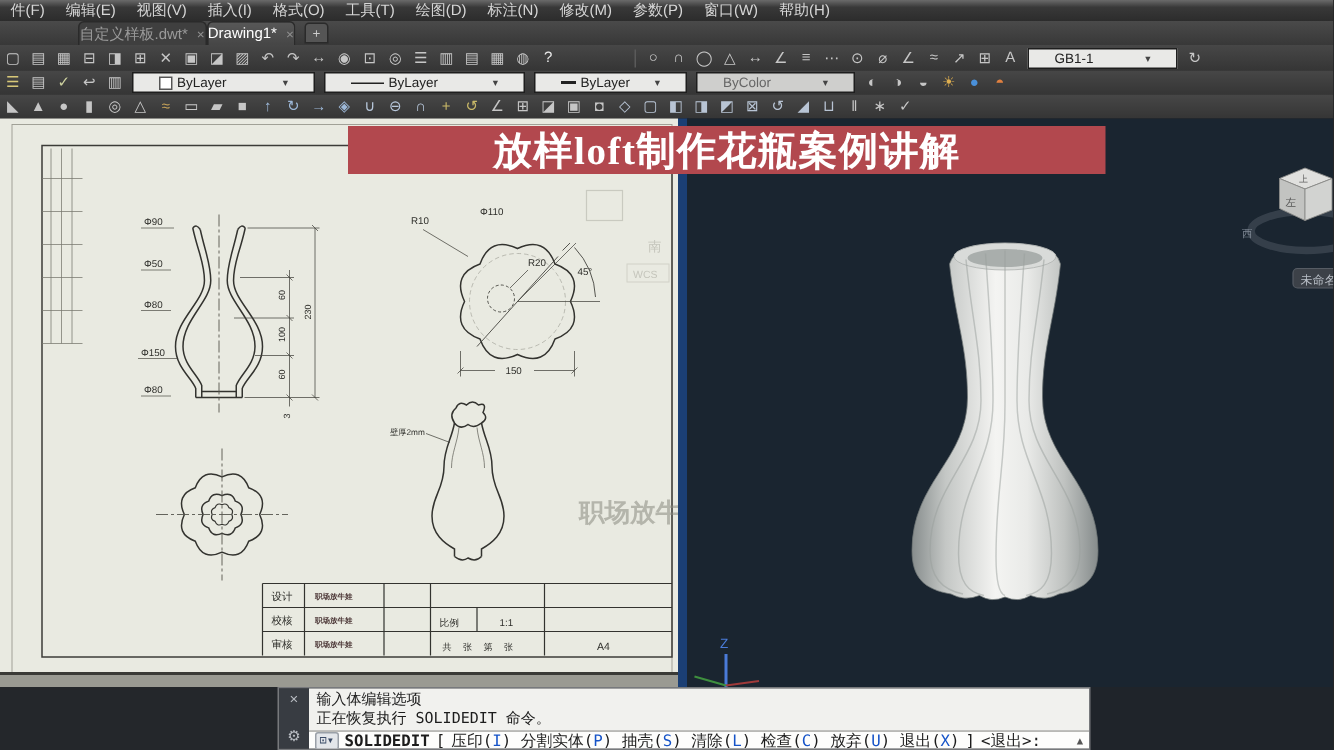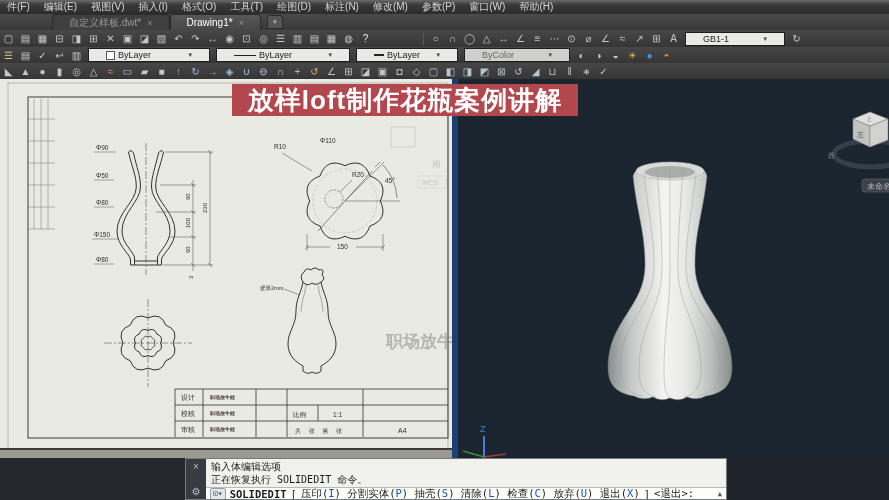--- a/index.html
+++ b/index.html
@@ -4,21 +4,21 @@
 <style>
   html,body{margin:0;padding:0;background:#222;}
   #app{position:relative;width:889px;height:500px;overflow:hidden;
        font-family:"Liberation Sans",sans-serif;background:#2e2e2e;}
   
   #menubar{position:absolute;left:0;top:0;width:889px;height:14px;
     background:linear-gradient(#6a6a6a,#383838 35%,#2c2c2c);display:flex;align-items:center;}
   .mi{color:#d6d6d6;font-size:10px;padding:0 7px;cursor:default;}
   #tabbar{position:absolute;left:0;top:14px;width:889px;height:16px;
     background:linear-gradient(#4a4a4a,#383838);display:flex;align-items:flex-end;}
-  .tab{height:15px;display:flex;align-items:center;font-size:10px;padding:0 16px;
+  .tab{height:15px;display:flex;align-items:center;font-size:10px;padding:0 0;
     border:1px solid #2a2a2a;border-bottom:none;border-radius:4px 4px 0 0;gap:6px;}
   .tab.inactive{background:#3f3f3f;color:#9a9a9a;margin-left:52px;}
   .tab.active{background:linear-gradient(#585858,#464646);color:#fff;}
   .tab .x{color:#8f8f8f;font-size:9px;}
   .newtab{width:14px;height:12px;margin:0 0 1px 6px;background:#555;border:1px solid #2a2a2a;
     border-radius:3px 3px 0 0;color:#ccc;font-size:9px;display:flex;align-items:center;justify-content:center;}
   
   .tbrow{position:absolute;left:0;width:889px;display:flex;align-items:center;
     background:linear-gradient(#474747,#353535);border-bottom:1px solid #242424;}
   #tb1{top:30px;height:17px;} #tb2{top:47px;height:16px;} #tb3{top:63px;height:16px;}
@@ -31,23 +31,23 @@
     height:12px;font-size:9px;color:#222;padding:0 17px;margin:0 3px;white-space:nowrap;}
   .combo .car{margin-left:auto;font-size:7px;color:#444;}
   .combo.dis{background:#cfcfcd;color:#666;}
   .sw{width:7px;height:7px;display:inline-block;}
   .ltline{width:22px;height:1px;background:#222;display:inline-block;}
   
   #canvas{position:absolute;left:0;top:79px;width:889px;height:379px;}
   #paper{position:absolute;left:0;top:0;width:452px;height:379px;background:#e9eae1;}
   #divider{position:absolute;left:452px;top:0;width:6px;height:379px;background:#1b3f74;border-right:1px solid #0d1f3c;}
   #view3d{position:absolute;left:458px;top:0;width:431px;height:379px;background:#1a2530;}
-  #banner{position:absolute;left:232px;top:5px;width:346px;height:32px;display:flex;
+  #banner{position:absolute;left:232px;top:5px;width:505px;height:32px;display:flex;
     align-items:center;justify-content:center;color:#fff;
-    font-family:Liberation Sans, sans-serif;font-weight:bold;font-size:26px;letter-spacing:1px;}
+    font-family:Liberation Serif, serif;font-weight:bold;font-size:26px;letter-spacing:1px;}
   svg text{font-family:"Liberation Sans",sans-serif;}
   
   #cmdarea{position:absolute;left:0;top:458px;width:889px;height:42px;background:#24272b;}
   #cmdright{position:absolute;left:727px;top:0;width:162px;height:42px;background:#1f242a;}
   #cmdpanel{position:absolute;left:185px;top:0;width:542px;height:42px;border:1px solid #77797c;
     box-sizing:border-box;display:flex;}
   #cmdstrip{width:20px;background:#383c42;display:flex;flex-direction:column;align-items:center;
     justify-content:space-between;padding:2px 0;color:#b8bcc2;font-size:10px;}
   #cmdmain{flex:1;display:flex;flex-direction:column;font-family:"DejaVu Sans Mono",monospace;}
   #cmdhist{flex:1;background:#f1f1ee;color:#1c1c1c;font-size:10px;line-height:13px;padding:1px 5px;}

